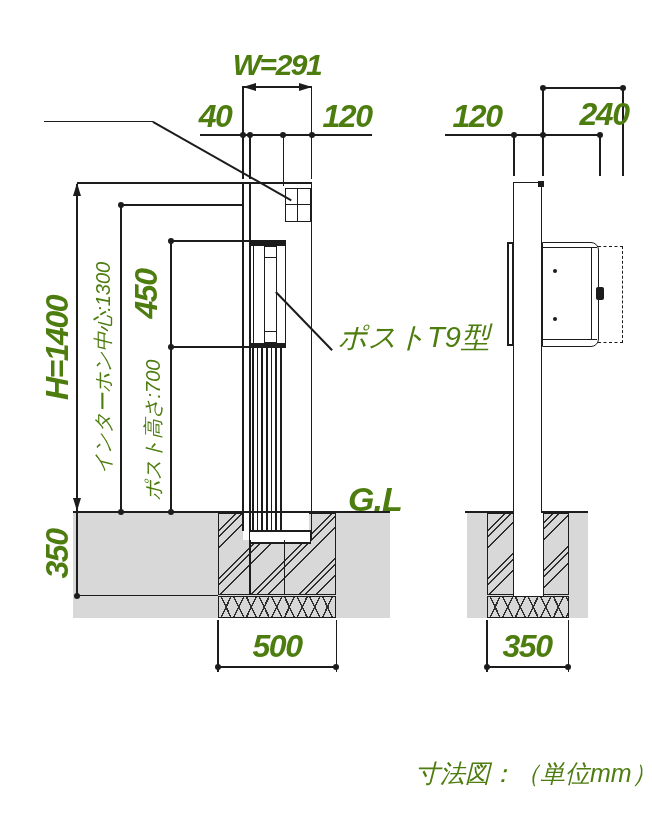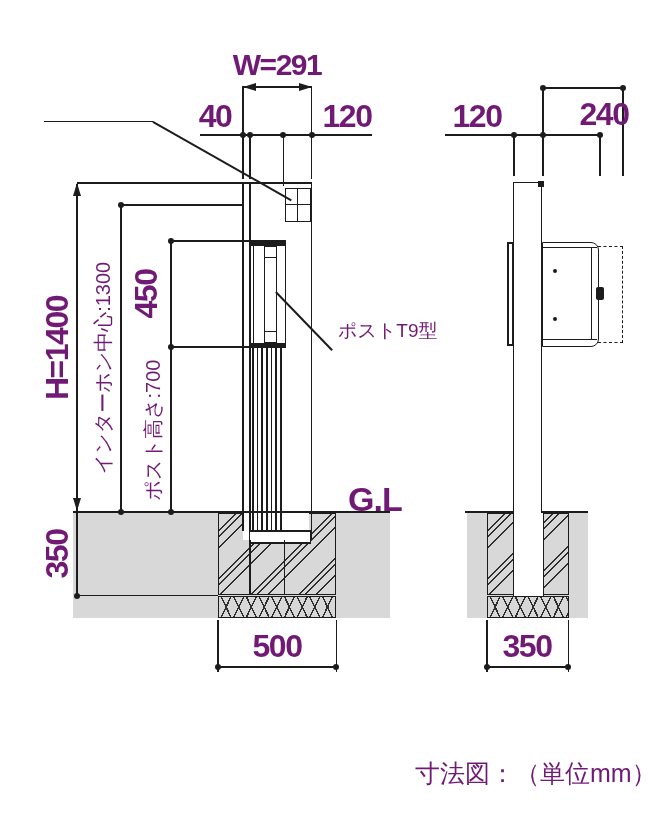--- a/index.html
+++ b/index.html
@@ -1,17 +1,17 @@
 <!DOCTYPE html>
 <html><head>
 <meta charset="utf-8">
 <style>
   html,body{margin:0;padding:0;background:#fff;}
   .stage{position:relative;width:652px;height:832px;background:#ffffff;overflow:hidden;
-         font-family:"Liberation Sans","DejaVu Sans",sans-serif;color:#701a75;}
+         font-family:"Liberation Sans","DejaVu Sans",sans-serif;color:#4d7c0f;font-style:italic;}
   .hl{position:absolute;height:1.6px;background:#1c1c1c;}
   .vl{position:absolute;width:1.6px;background:#1c1c1c;}
   .thin{background:#1c1c1c;}
   .dot{position:absolute;width:6px;height:6px;background:#1c1c1c;border-radius:50%;transform:translate(-50%,-50%);}
   .dnum{position:absolute;transform:translate(-50%,-50%);white-space:nowrap;
         font-weight:bold;font-size:32px;letter-spacing:-1.5px;}
   .rnum{position:absolute;transform:translate(-50%,-50%) rotate(-90deg);white-space:nowrap;
         font-weight:bold;font-size:32px;letter-spacing:-1.5px;}
   .rjp{position:absolute;transform:translate(-50%,-50%) rotate(-90deg);white-space:nowrap;
        font-size:20px;letter-spacing:0px;}
@@ -156,20 +156,20 @@
   <div class="vl" style="left:486.3px;top:620px;height:52px;width:1.4px;"></div>
   <div class="vl" style="left:567.7px;top:620px;height:52px;width:1.4px;"></div>
   <div class="hl" style="left:487px;top:666.4px;width:81px;height:1.5px;"></div>
   <div class="dot" style="left:487px;top:667px;"></div>
   <div class="dot" style="left:568px;top:667px;"></div>
   <div class="dnum" style="left:527px;top:646px;">350</div>
 
   <div class="hl" style="left:44px;top:120.5px;width:109px;height:1.5px;"></div>
   <div class="leader" style="left:153px;top:120.5px;width:159px;transform:rotate(29.5deg);"></div>
 
-  <div class="jp" style="left:338px;top:318px;font-size:19px;">ポストT9型</div>
+  <div class="jp" style="left:338px;top:318px;font-size:29px;">ポストT9型</div>
   <div class="leader" style="left:276px;top:291px;width:81px;transform:rotate(46deg);"></div>
 
   <div class="jp" style="left:348px;top:480px;font-size:34px;font-weight:bold;letter-spacing:-1px;">G.L</div>
 
   <div class="jp" style="left:415px;top:757px;font-size:25px;">寸法図：（単位mm）</div>
 
 </div>
 
 </body></html>

